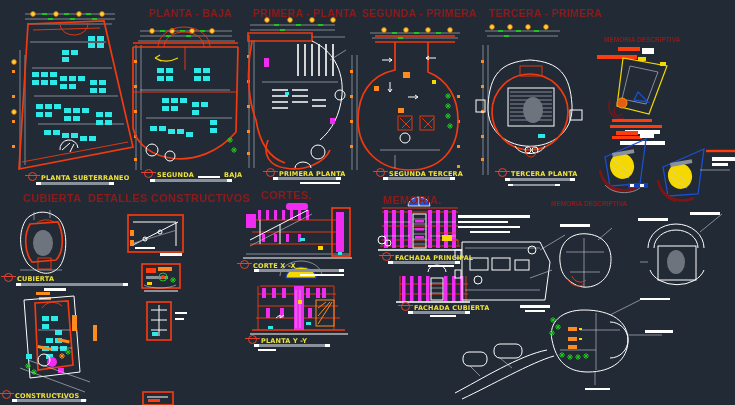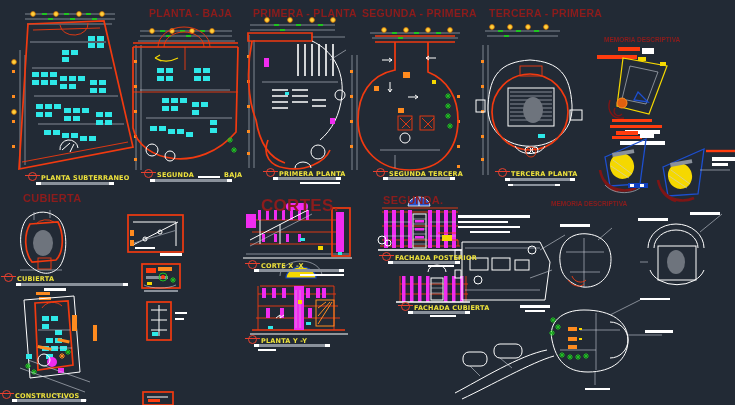--- a/index.html
+++ b/index.html
@@ -567,22 +567,23 @@
   <path class="swt" d="M20,368L85,392M28,360L90,382M53,393C65,400 78,402 87,400"></path>
 </g>
 </svg>
 
 <div class="title med" style="left:149px;top:8px">PLANTA - BAJA</div>
 <div class="title med" style="left:253px;top:8px">PRIMERA - PLANTA</div>
 <div class="title med" style="left:362px;top:8px">SEGUNDA - PRIMERA</div>
 <div class="title med" style="left:489px;top:8px">TERCERA - PRIMERA</div>
 <div class="title small" style="left:604px;top:37px">MEMORIA DESCRIPTIVA</div>
 <div class="title" style="left:23px;top:193px;font-size:11px">CUBIERTA</div>
-<div class="title" style="left:261px;top:197px;font-size:17px">CORTES.</div>
-<div class="title" style="left:383px;top:195px;font-size:11px">SEGUNDA.</div>
+<div class="title" style="left:88px;top:193px;font-size:11px">DETALLES CONSTRUCTIVOS</div>
+<div class="title" style="left:261px;top:190px;font-size:11px">CORTES.</div>
+<div class="title" style="left:383px;top:195px;font-size:11px">MEMORIA.</div>
 <div class="title small" style="left:551px;top:201px">MEMORIA DESCRIPTIVA</div>
 
 <div class="plabel" style="left:28px;top:172px">
   <span class="pmark"></span>
   <span class="ptext">PLANTA SUBTERRANEO</span>
 </div>
 <div class="pbar" style="left:36px;top:182px;width:78px"></div>
 
 <div class="plabel" style="left:144px;top:169px">
   <span class="pmark"></span>
@@ -611,37 +612,37 @@
 </div>
 <div class="pbar" style="left:505px;top:178px;width:70px"></div>
 <div class="pbar" style="left:508px;top:184px;width:52px;height:2px"></div>
 
 <div class="plabel" style="left:4px;top:273px">
   <span class="pmark"></span>
   <span class="ptext">CUBIERTA</span>
 </div>
 <div class="pbar" style="left:16px;top:283px;width:112px"></div>
 
-<div class="plabel" style="left:248px;top:260px">
+<div class="plabel" style="left:240px;top:260px">
   <span class="pmark"></span>
   <span class="ptext">CORTE X -X</span>
 </div>
 <div class="pbar" style="left:254px;top:269px;width:90px"></div>
 <div class="wbar" style="left:300px;top:274px;width:44px"></div>
 
 <div class="plabel" style="left:248px;top:335px">
   <span class="pmark"></span>
   <span class="ptext">PLANTA Y -Y</span>
 </div>
 <div class="pbar" style="left:254px;top:344px;width:76px"></div>
 <div class="wbar" style="left:258px;top:349px;width:18px"></div>
 
 <div class="plabel" style="left:382px;top:252px">
   <span class="pmark"></span>
-  <span class="ptext">FACHADA POSTERIOR</span>
+  <span class="ptext">FACHADA PRINCIPAL</span>
 </div>
 <div class="pbar" style="left:388px;top:261px;width:72px"></div>
 <div class="wbar" style="left:428px;top:265px;width:26px"></div>
 
 <div class="plabel" style="left:401px;top:302px">
   <span class="pmark"></span>
   <span class="ptext">FACHADA CUBIERTA</span>
 </div>
 <div class="pbar" style="left:408px;top:311px;width:62px"></div>
 <div class="wbar" style="left:430px;top:315px;width:26px"></div>

